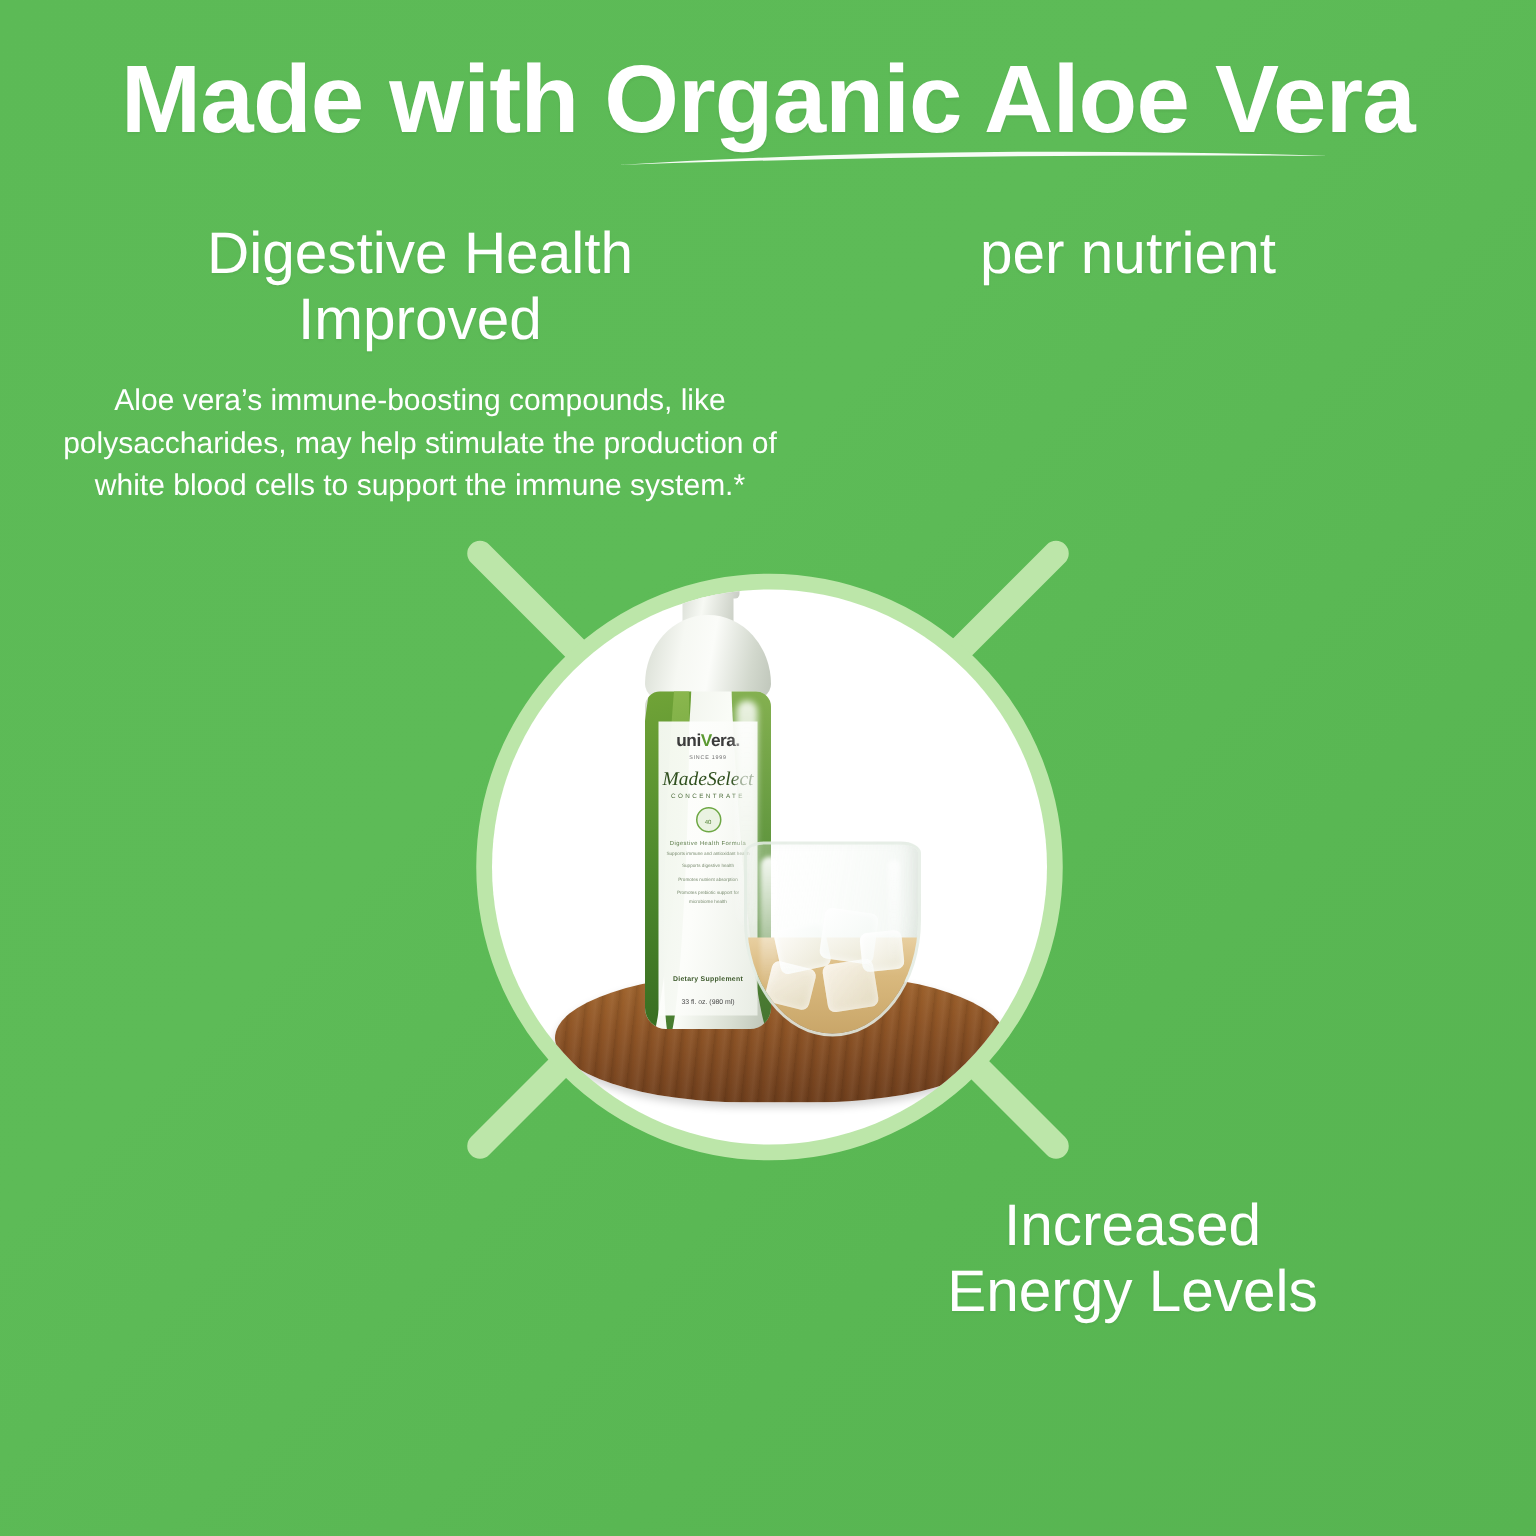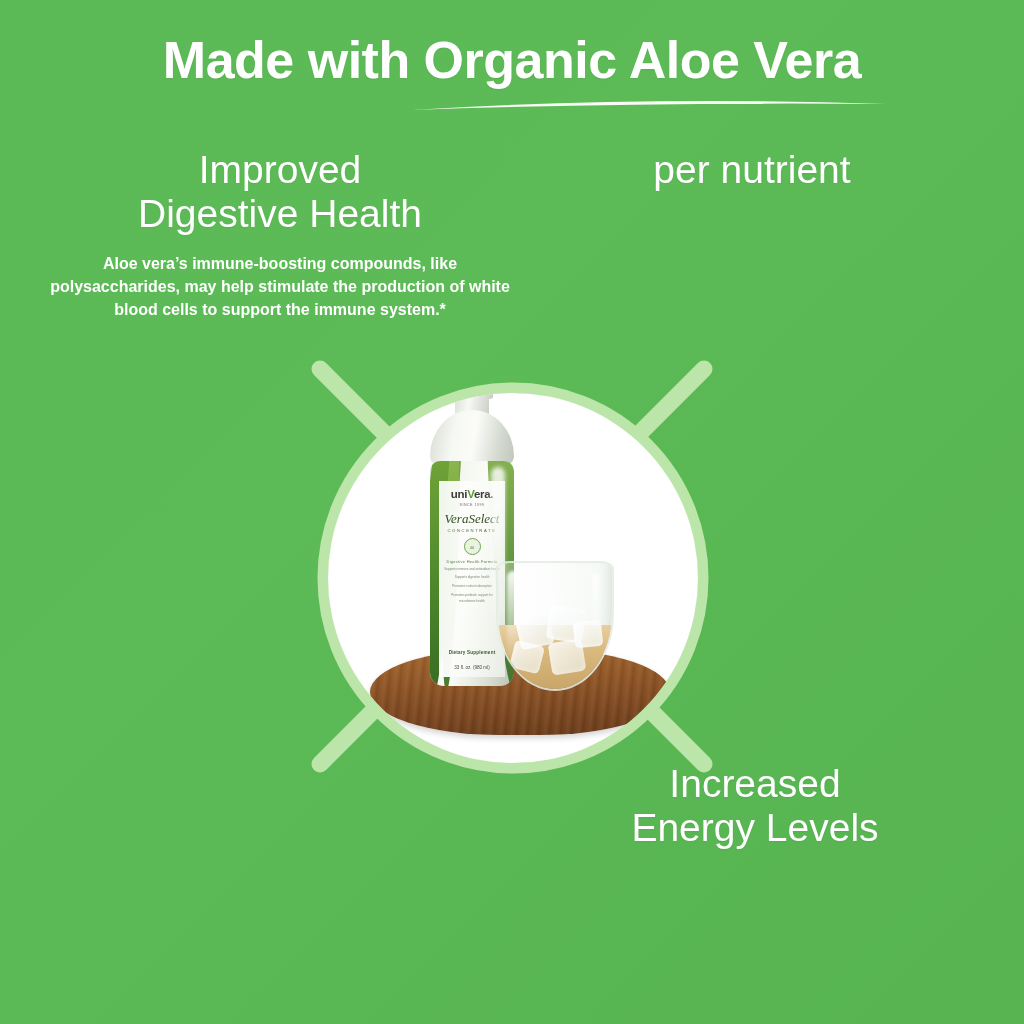--- a/index.html
+++ b/index.html
@@ -27,21 +27,21 @@
   
   .title-block {
     position: absolute;
     top: 33px;
     left: 0;
     width: 1024px;
     text-align: center;
   }
 
   .main-title {
-    font-size: 52px;
+    font-size: 64px;
     font-weight: bold;
     color: #FFFFFF;
     letter-spacing: -0.5px;
     line-height: 1.05;
     text-shadow: 0 1px 2px rgba(0,0,0,0.06);
   }
 
   .title-swoosh {
     position: absolute;
     top: 88px;
@@ -61,30 +61,30 @@
   .quad-heading {
     font-size: 39px;
     font-weight: normal;
     line-height: 1.12;
     color: #FFFFFF;
     text-shadow: 0 1px 2px rgba(0,0,0,0.05);
   }
 
   .quad-body {
     margin-top: 18px;
-    font-size: 16px;
-    font-weight: bold;
+    font-size: 20px;
+    font-weight: normal;
     line-height: 1.42;
     color: #FFFFFF;
   }
 
   #quad-top-left   { top: 148px; left: 40px;  width: 480px; }
   #quad-top-right  { top: 148px; left: 512px; width: 480px; }
   #quad-bottom-left  { top: 786px; left: 30px;  width: 490px; }
-  #quad-bottom-right { top: 762px; left: 520px; width: 470px; text-align: center; }
+  #quad-bottom-right { top: 796px; left: 520px; width: 470px; text-align: center; }
 
   #quad-bottom-left .quad-body,
   #quad-bottom-right .quad-body { margin-top: 24px; }
 
   
   .center-graphic {
     position: absolute;
     left: 0;
     top: 0;
     width: 1024px;
@@ -376,21 +376,21 @@
         <div class="bottle-neck"></div>
         <div class="bottle-shoulder"></div>
         <div class="bottle-body">
           <div class="aloe-leaf leaf-a"></div>
           <div class="aloe-leaf leaf-b"></div>
           <div class="aloe-leaf leaf-c"></div>
 
           <div class="label-plate">
             <div class="lbl-brand"><span>uni</span><span class="leaf-v">V</span><span>era.</span></div>
             <div class="lbl-since">SINCE 1999</div>
-            <div class="lbl-product"><span>Vera</span><span>Select</span></div>
+            <div class="lbl-product"><span>Made</span><span>Select</span></div>
             <div class="lbl-concentrate">CONCENTRATE</div>
             <div class="lbl-seal">40</div>
             <div class="lbl-tagline">Digestive Health Formula</div>
             <div class="lbl-micro">Supports immune and antioxidant health</div>
             <div class="lbl-micro">Supports digestive health</div>
             <div class="lbl-micro">Promotes nutrient absorption</div>
             <div class="lbl-micro">Promotes prebiotic support for microbiome health</div>
             <div class="lbl-supplement">Dietary Supplement</div>
             <div class="lbl-volume">33 fl. oz. (980 ml)</div>
           </div>
@@ -408,22 +408,22 @@
         <div class="ice ice5"></div>
         <div class="glass-gloss"></div>
         <div class="glass-gloss-r"></div>
       </div>
 
     </div>
   </div>
 
   <div class="quad" id="quad-top-left">
     <div class="quad-heading">
+      <div>Digestive Health</div>
       <div>Improved</div>
-      <div>Digestive Health</div>
     </div>
     <div class="quad-body">Aloe vera’s immune-boosting compounds, like polysaccharides, may help stimulate the production of white blood cells to support the immune system.*</div>
   </div>
 
   <div class="quad" id="quad-top-right">
     <div class="quad-heading">
       <div>per nutrient</div>
     </div>
   </div>
 

